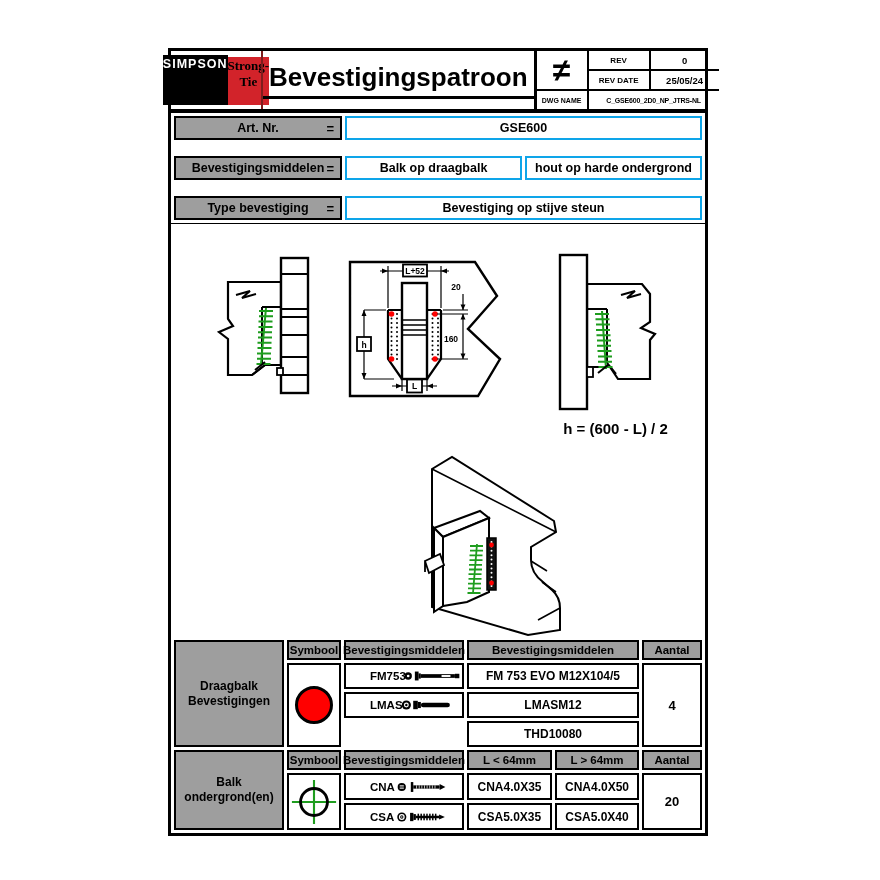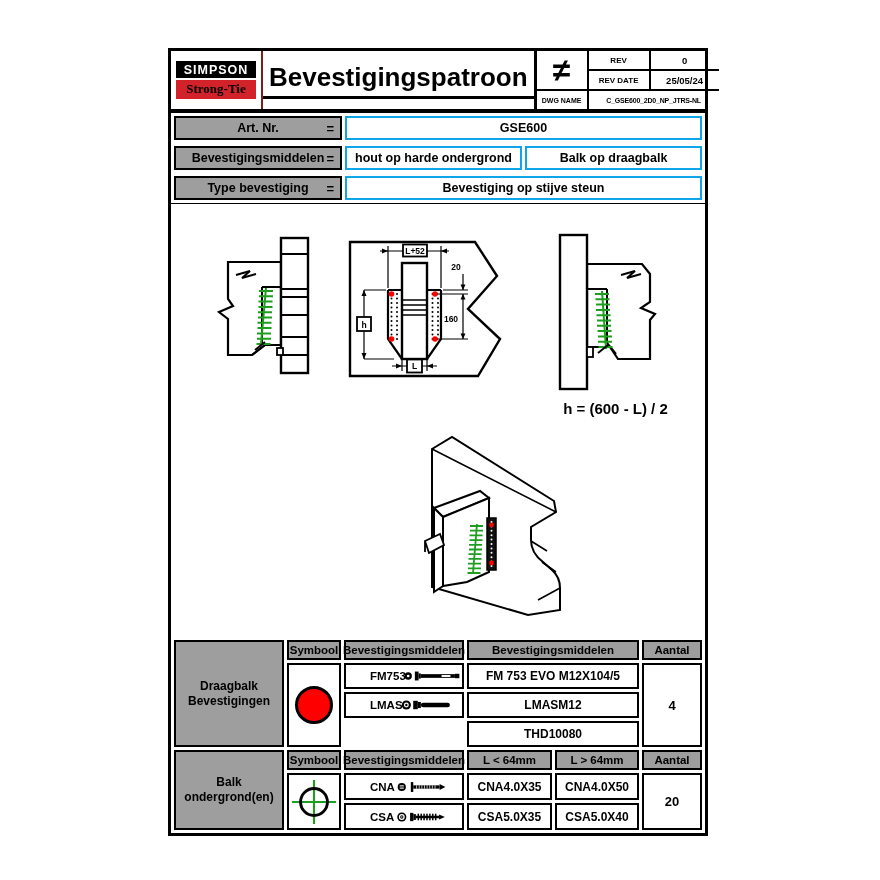--- a/index.html
+++ b/index.html
@@ -4,40 +4,40 @@
 <style>
   * { box-sizing: border-box; margin: 0; padding: 0; }
   html,body { width:880px; height:880px; background:#fff; overflow:hidden;
     font-family:"Liberation Sans", sans-serif; font-weight:bold; color:#000; }
   .sheet { position:absolute; left:168px; top:48px; width:540px; height:788px;
     border:3px solid #000; background:#fff; display:flex; flex-direction:column; }
 
   
   .titleblock { height:62px; display:grid; grid-template-columns:90px 1fr 182px;
     border-bottom:4px solid #000; }
-  .logocell { padding:4px 5px; display:flex; flex-direction:column; justify-content:center; }
+  .logocell { padding:4px 5px; display:flex; flex-direction:row; justify-content:center; }
   .brand-top { background:#000; color:#fff; font-size:12.5px; letter-spacing:1px;
     text-align:center; padding:2px 0 1px; }
   .brand-bottom { background:#d2232a; color:#000000; font-size:13px; text-align:center;
     font-family:"Liberation Serif", serif; padding:1px 0 2px; margin-top:2px; }
   .titlecell { border-left:2px solid #7f1d1d; border-right:3px solid #000;
     display:flex; align-items:center; justify-content:flex-end; }
   .titlecell span { font-size:26px; border-bottom:3px solid #000; padding:0 6px 3px; }
   .revgrid { display:grid; grid-template-columns:50px 62px 1fr; grid-template-rows:20px 20px 1fr; }
   .rc { border-left:2px solid #000; border-bottom:2px solid #000;
     display:flex; align-items:center; justify-content:center; text-align:center; }
   .rc.last { border-bottom:none; }
   .neq { grid-row:1/3; grid-column:1; font-size:32px; border-left:none; }
   .rlab { font-size:8px; }
   .rval { font-size:9.5px; }
   .dwglab { grid-row:3; grid-column:1; font-size:7px; border-left:none; }
   .dwgval { grid-row:3; grid-column:2/4; font-size:7px; letter-spacing:-0.2px; }
 
   
-  .inforows { padding:3px; display:flex; flex-direction:column; gap:6px; }
+  .inforows { padding:3px; display:flex; flex-direction:column; gap:16px; }
   .irow { display:grid; grid-template-columns:168px 1fr; gap:3px; height:24px; }
   .ilabel { background:#9e9e9e; border:2px solid #000; position:relative;
     display:flex; align-items:center; justify-content:center; font-size:12.5px; }
   .ilabel .eq { position:absolute; right:6px; font-size:13px; }
   .ival { border:2px solid #0ea5e9; display:flex; align-items:center; justify-content:center;
     font-size:12.5px; background:#fff; }
   .isplit { display:grid; grid-template-columns:1fr 1fr; gap:3px; }
 
   
   .drawarea { flex:1; position:relative; border-top:1px solid #000; background:#fff; }
@@ -99,22 +99,22 @@
         <span class="eq">=</span>
       </div>
       <div class="ival">GSE600</div>
     </div>
     <div class="irow">
       <div class="ilabel">
         <span>Bevestigingsmiddelen</span>
         <span class="eq">=</span>
       </div>
       <div class="isplit">
+        <div class="ival">Balk op draagbalk</div>
         <div class="ival">hout op harde ondergrond</div>
-        <div class="ival">Balk op draagbalk</div>
       </div>
     </div>
     <div class="irow">
       <div class="ilabel">
         <span>Type bevestiging</span>
         <span class="eq">=</span>
       </div>
       <div class="ival">Bevestiging op stijve steun</div>
     </div>
   </div>

